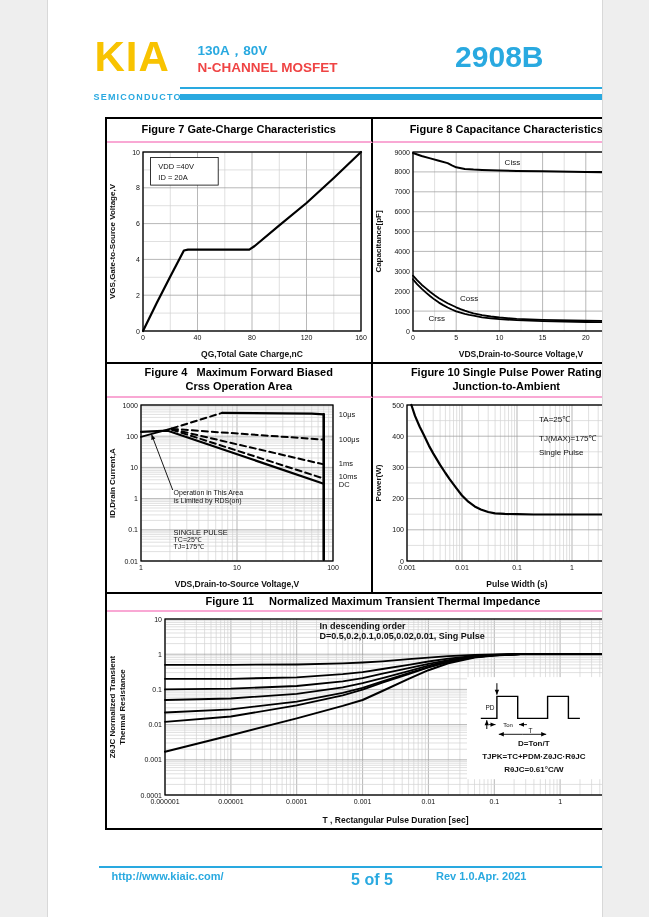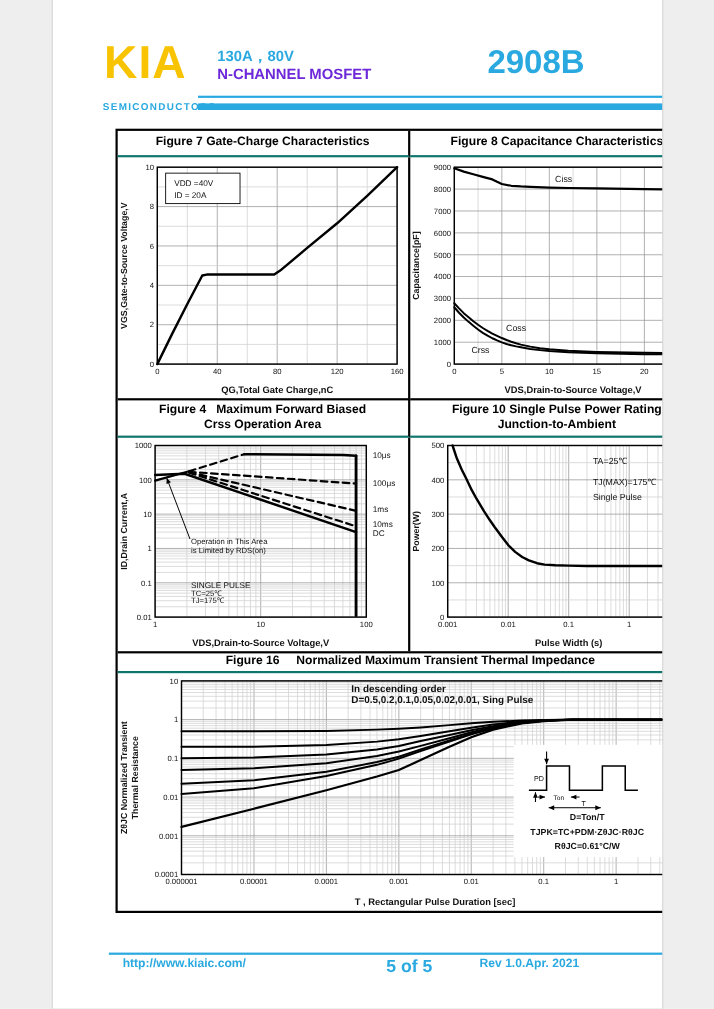--- a/index.html
+++ b/index.html
@@ -2,30 +2,30 @@
 <html><head>
 <meta charset="utf-8">
 <style>
   html,body{margin:0;padding:0;background:#eee;}
   .page{position:relative;width:544px;height:917px;background:#fff;margin:0 auto;
         font-family:"Liberation Sans",sans-serif;outline:1px solid #d8d8d8;overflow:hidden;padding-left:10px;}
   
   .logo{position:absolute;left:47px;top:36px;font-size:42px;font-weight:bold;color:#F8C301;letter-spacing:1px;line-height:1;}
   .logo-sub{position:absolute;left:46px;top:92px;font-size:9px;font-weight:bold;color:#29A9E0;letter-spacing:1.2px;}
   .hdr-line1{position:absolute;left:150px;top:42px;font-size:13.5px;font-weight:bold;color:#29A9E0;}
-  .hdr-line2{position:absolute;left:150px;top:60px;font-size:13.5px;font-weight:bold;color:#6d28d9;}
-  .partno{position:absolute;right:70px;top:42px;font-size:30px;font-weight:bold;color:#29A9E0;line-height:1;}
+  .hdr-line2{position:absolute;left:150px;top:60px;font-size:13.5px;font-weight:bold;color:#ef4444;}
+  .partno{position:absolute;right:58px;top:42px;font-size:30px;font-weight:bold;color:#29A9E0;line-height:1;}
   .rule-thin{position:absolute;left:132px;top:87px;width:488px;height:2px;background:#29A9E0;}
   .rule-thick{position:absolute;left:132px;top:94px;width:488px;height:6px;background:#29A9E0;}
   
   .figtable{position:absolute;left:57px;top:117px;width:537px;height:713px;border:2px solid #000;
             display:grid;grid-template-columns:1fr 1fr;grid-template-rows:24px 219px 36px 194px 20px 216px;box-sizing:border-box;}
   .cell{display:flex;align-items:center;justify-content:center;box-sizing:border-box;overflow:hidden;}
   .ftitle{font-size:11px;font-weight:bold;color:#000;white-space:pre;text-align:center;line-height:1.25;flex-direction:column;}
-  .bb{border-bottom:2px solid #0f766e;}
+  .bb{border-bottom:2px solid #f9a8d4;}
   .bt{border-top:2px solid #000;}
   .br{border-right:2px solid #000;}
   .span2{grid-column:1 / span 2;}
   svg{display:block;}
   svg text{font-family:"Liberation Sans",sans-serif;fill:#111;}
   
   .foot-rule{position:absolute;left:51px;top:866px;width:576px;height:2px;background:#29A9E0;}
   .foot-url{position:absolute;left:64px;top:870px;font-size:11px;font-weight:bold;color:#29A9E0;}
   .foot-page{position:absolute;left:0;top:871px;width:649px;text-align:center;font-size:16px;font-weight:bold;color:#29A9E0;}
   .foot-rev{position:absolute;right:75px;top:870px;font-size:11px;font-weight:bold;color:#29A9E0;}
@@ -314,21 +314,21 @@
           <text x="31" y="8.5" font-size="7" text-anchor="end">500</text>
           <path d="M38.4 6.0L42.0 16.9L46.7 27.8L50.6 35.6L55.9 46.6L60.2 54.4L67.1 65.9L72.4 74.0L76.8 80.3L83.7 89.6L89.0 96.5L95.3 102.7L101.7 107.4L107.8 110.5L115.2 113.0L122.1 114.3L131.8 114.9L144.0 115.2L160.6 115.5L182.4 115.5L199.0 115.5L215.6 115.5L237.4 115.5L254.0 115.5" fill="none" stroke="#000" stroke-width="2.2" stroke-linejoin="round" stroke-linecap="round"></path>
           <text x="166.0" y="23.2" font-size="8" text-anchor="start">TA=25℃</text>
           <text x="166.0" y="41.9" font-size="8" text-anchor="start">TJ(MAX)=175℃</text>
           <text x="166.0" y="55.9" font-size="8" text-anchor="start">Single Pulse</text>
           <text x="144" y="188" font-size="8.5" font-weight="bold" text-anchor="middle">Pulse Width (s)</text>
           <text transform="rotate(-90 8 84)" x="8" y="84" font-size="8" font-weight="bold" text-anchor="middle">Power(W)</text>
         </svg>
     </div>
 
-    <div class="cell ftitle bt bb span2">Figure 16     Normalized Maximum Transient Thermal Impedance</div>
+    <div class="cell ftitle bt bb span2">Figure 11     Normalized Maximum Transient Thermal Impedance</div>
     <div class="cell span2">
       <svg width="535" height="214">
           <line x1="58.0" y1="6" x2="58.0" y2="182" stroke="#9a9a9a" stroke-width="0.7"></line>
           <line x1="77.8" y1="6" x2="77.8" y2="182" stroke="#d2d2d2" stroke-width="0.7"></line>
           <line x1="89.4" y1="6" x2="89.4" y2="182" stroke="#d2d2d2" stroke-width="0.7"></line>
           <line x1="97.6" y1="6" x2="97.6" y2="182" stroke="#d2d2d2" stroke-width="0.7"></line>
           <line x1="104.0" y1="6" x2="104.0" y2="182" stroke="#d2d2d2" stroke-width="0.7"></line>
           <line x1="109.2" y1="6" x2="109.2" y2="182" stroke="#d2d2d2" stroke-width="0.7"></line>
           <line x1="113.7" y1="6" x2="113.7" y2="182" stroke="#d2d2d2" stroke-width="0.7"></line>
           <line x1="117.5" y1="6" x2="117.5" y2="182" stroke="#d2d2d2" stroke-width="0.7"></line>

